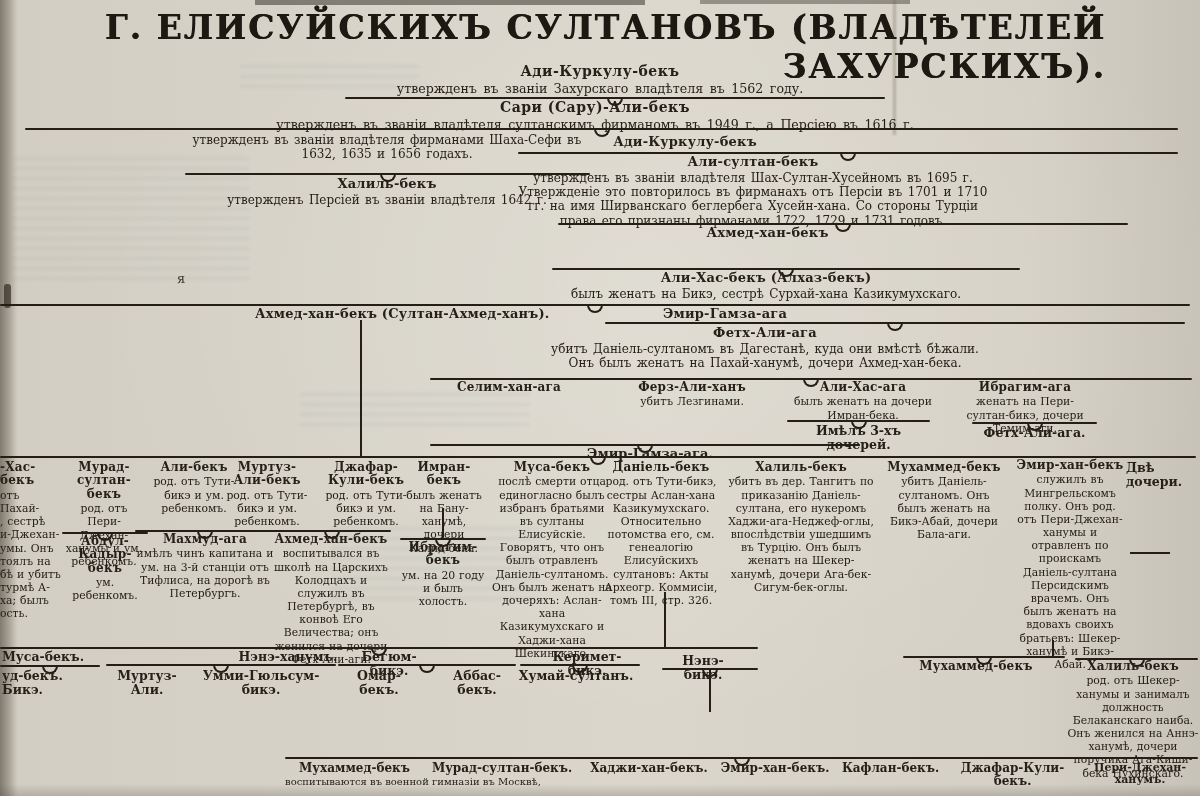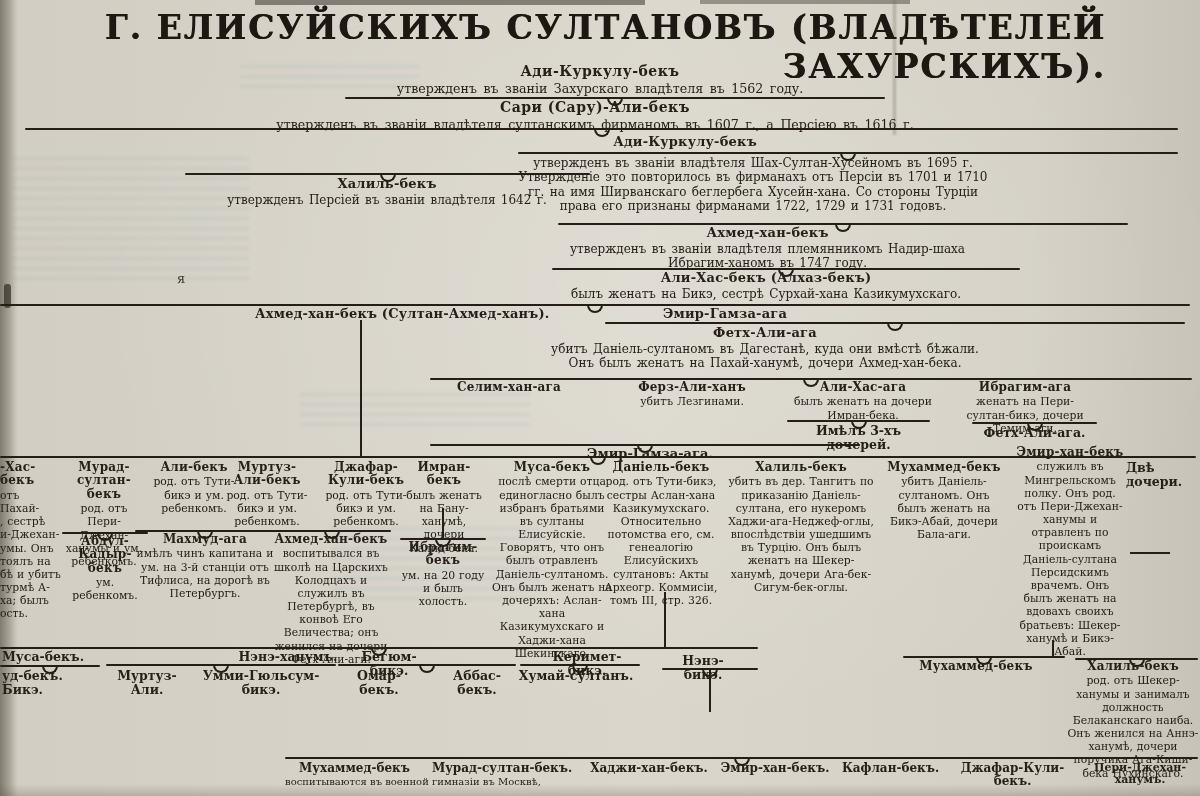--- a/index.html
+++ b/index.html
@@ -59,44 +59,45 @@
 <div id="title">Г. ЕЛИСУЙСКИХЪ СУЛТАНОВЪ (ВЛАДѢТЕЛЕЙ ЗАХУРСКИХЪ).</div>
 
 <div class="node w" style="left:310px;top:64px;width:580px">
   <div class="nm">Ади-Куркулу-бекъ</div>
   <div class="ds">утвержденъ въ званіи Захурскаго владѣтеля въ 1562 году.</div>
 </div>
 <div class="brace" style="left:345px;top:97px;width:540px"></div>
 
 <div class="node w" style="left:270px;top:100px;width:650px">
   <div class="nm">Сари (Сару)-Али-бекъ</div>
-  <div class="ds">утвержденъ въ званіи владѣтеля султанскимъ фирманомъ въ 1607 г., а Персіею въ 1616 г.</div>
+  <div class="ds">утвержденъ въ званіи владѣтеля султанскимъ фирманомъ въ 1949 г., а Персіею въ 1616 г.</div>
 </div>
 <div class="brace" style="left:25px;top:128px;width:1153px"></div>
 
 <div class="node m" style="left:178px;top:132px;width:418px">
+  <div class="ds">утвержденъ въ званіи владѣтеля фирманами Шаха-Сефи въ 1632, 1635 и 1656 годахъ.</div>
 </div>
 <div class="brace" style="left:185px;top:173px;width:405px"></div>
 <div class="node m" style="left:178px;top:177px;width:418px">
   <div class="nm">Халиль-бекъ</div>
   <div class="ds">утвержденъ Персіей въ званіи владѣтеля 1642 г.</div>
 </div>
 
 <div class="node m" style="left:515px;top:135px;width:340px">
   <div class="nm">Ади-Куркулу-бекъ</div>
 </div>
 <div class="brace" style="left:518px;top:152px;width:660px"></div>
 <div class="node m" style="left:512px;top:155px;width:482px">
+  <div class="nm">Али-султан-бекъ</div>
   <div class="ds">утвержденъ въ званіи владѣтеля Шах-Султан-Хусейномъ въ 1695 г. Утвержденіе это повторилось въ фирманахъ отъ Персіи въ 1701 и 1710 гг. на имя Ширванскаго беглербега Хусейн-хана. Со стороны Турціи права его признаны фирманами 1722, 1729 и 1731 годовъ.</div>
 </div>
 
 <div class="brace" style="left:558px;top:223px;width:570px"></div>
 <div class="node m" style="left:555px;top:226px;width:425px">
   <div class="nm">Ахмед-хан-бекъ</div>
-  <div class="ds">утвержденъ въ званіи владѣтеля племянникомъ Надир-шаха Ибрагим-ханомъ въ 1747 году.</div>
 </div>
 
 <div class="brace" style="left:552px;top:268px;width:468px"></div>
 <div class="node m" style="left:552px;top:271px;width:428px">
   <div class="nm">Али-Хас-бекъ (Алхаз-бекъ)</div>
   <div class="ds">былъ женатъ на Бикэ, сестрѣ Сурхай-хана Казикумухскаго.</div>
 </div>
 
 <div class="brace" style="left:0;top:304px;width:1190px"></div>
 <div class="node m leftal" style="left:255px;top:307px;width:300px">
@@ -180,21 +181,21 @@
   <div class="ds">род. отъ Тути-бикэ, сестры Аслан-хана Казикумухскаго. Относительно потомства его, см. генеалогію Елисуйскихъ султановъ: Акты Археогр. Коммисіи, томъ III, стр. 326.</div>
 </div>
 <div class="node c" style="left:728px;top:461px;width:146px">
   <div class="nm">Халиль-бекъ</div>
   <div class="ds">убитъ въ дер. Тангитъ по приказанію Даніель-султана, его нукеромъ Хаджи-ага-Неджеф-оглы, впослѣдствіи ушедшимъ въ Турцію. Онъ былъ женатъ на Шекер-ханумѣ, дочери Ага-бек-Сигум-бек-оглы.</div>
 </div>
 <div class="node c" style="left:886px;top:461px;width:116px">
   <div class="nm">Мухаммед-бекъ</div>
   <div class="ds">убитъ Даніель-султаномъ. Онъ былъ женатъ на Бикэ-Абай, дочери Бала-аги.</div>
 </div>
-<div class="node c" style="left:1016px;top:446px;width:108px">
+<div class="node c" style="left:1016px;top:459px;width:108px">
   <div class="nm">Эмир-хан-бекъ</div>
   <div class="ds">служилъ въ Мингрельскомъ полку. Онъ род. отъ Пери-Джехан-ханумы и отравленъ по проискамъ Даніель-султана Персидскимъ врачемъ. Онъ былъ женатъ на вдовахъ своихъ братьевъ: Шекер-ханумѣ и Бикэ-Абай.</div>
 </div>
 <div class="node nameonly" style="left:1126px;top:461px;width:74px;text-align:left">Двѣ дочери.</div>
 <div class="hline" style="left:1130px;top:552px;width:40px"></div>
 
 <div class="brace" style="left:62px;top:532px;width:86px"></div>
 <div class="node c" style="left:63px;top:535px;width:84px">
   <div class="nm">Абдул-Кадыр-бекъ</div>
   <div class="ds">ум. ребенкомъ.</div>

